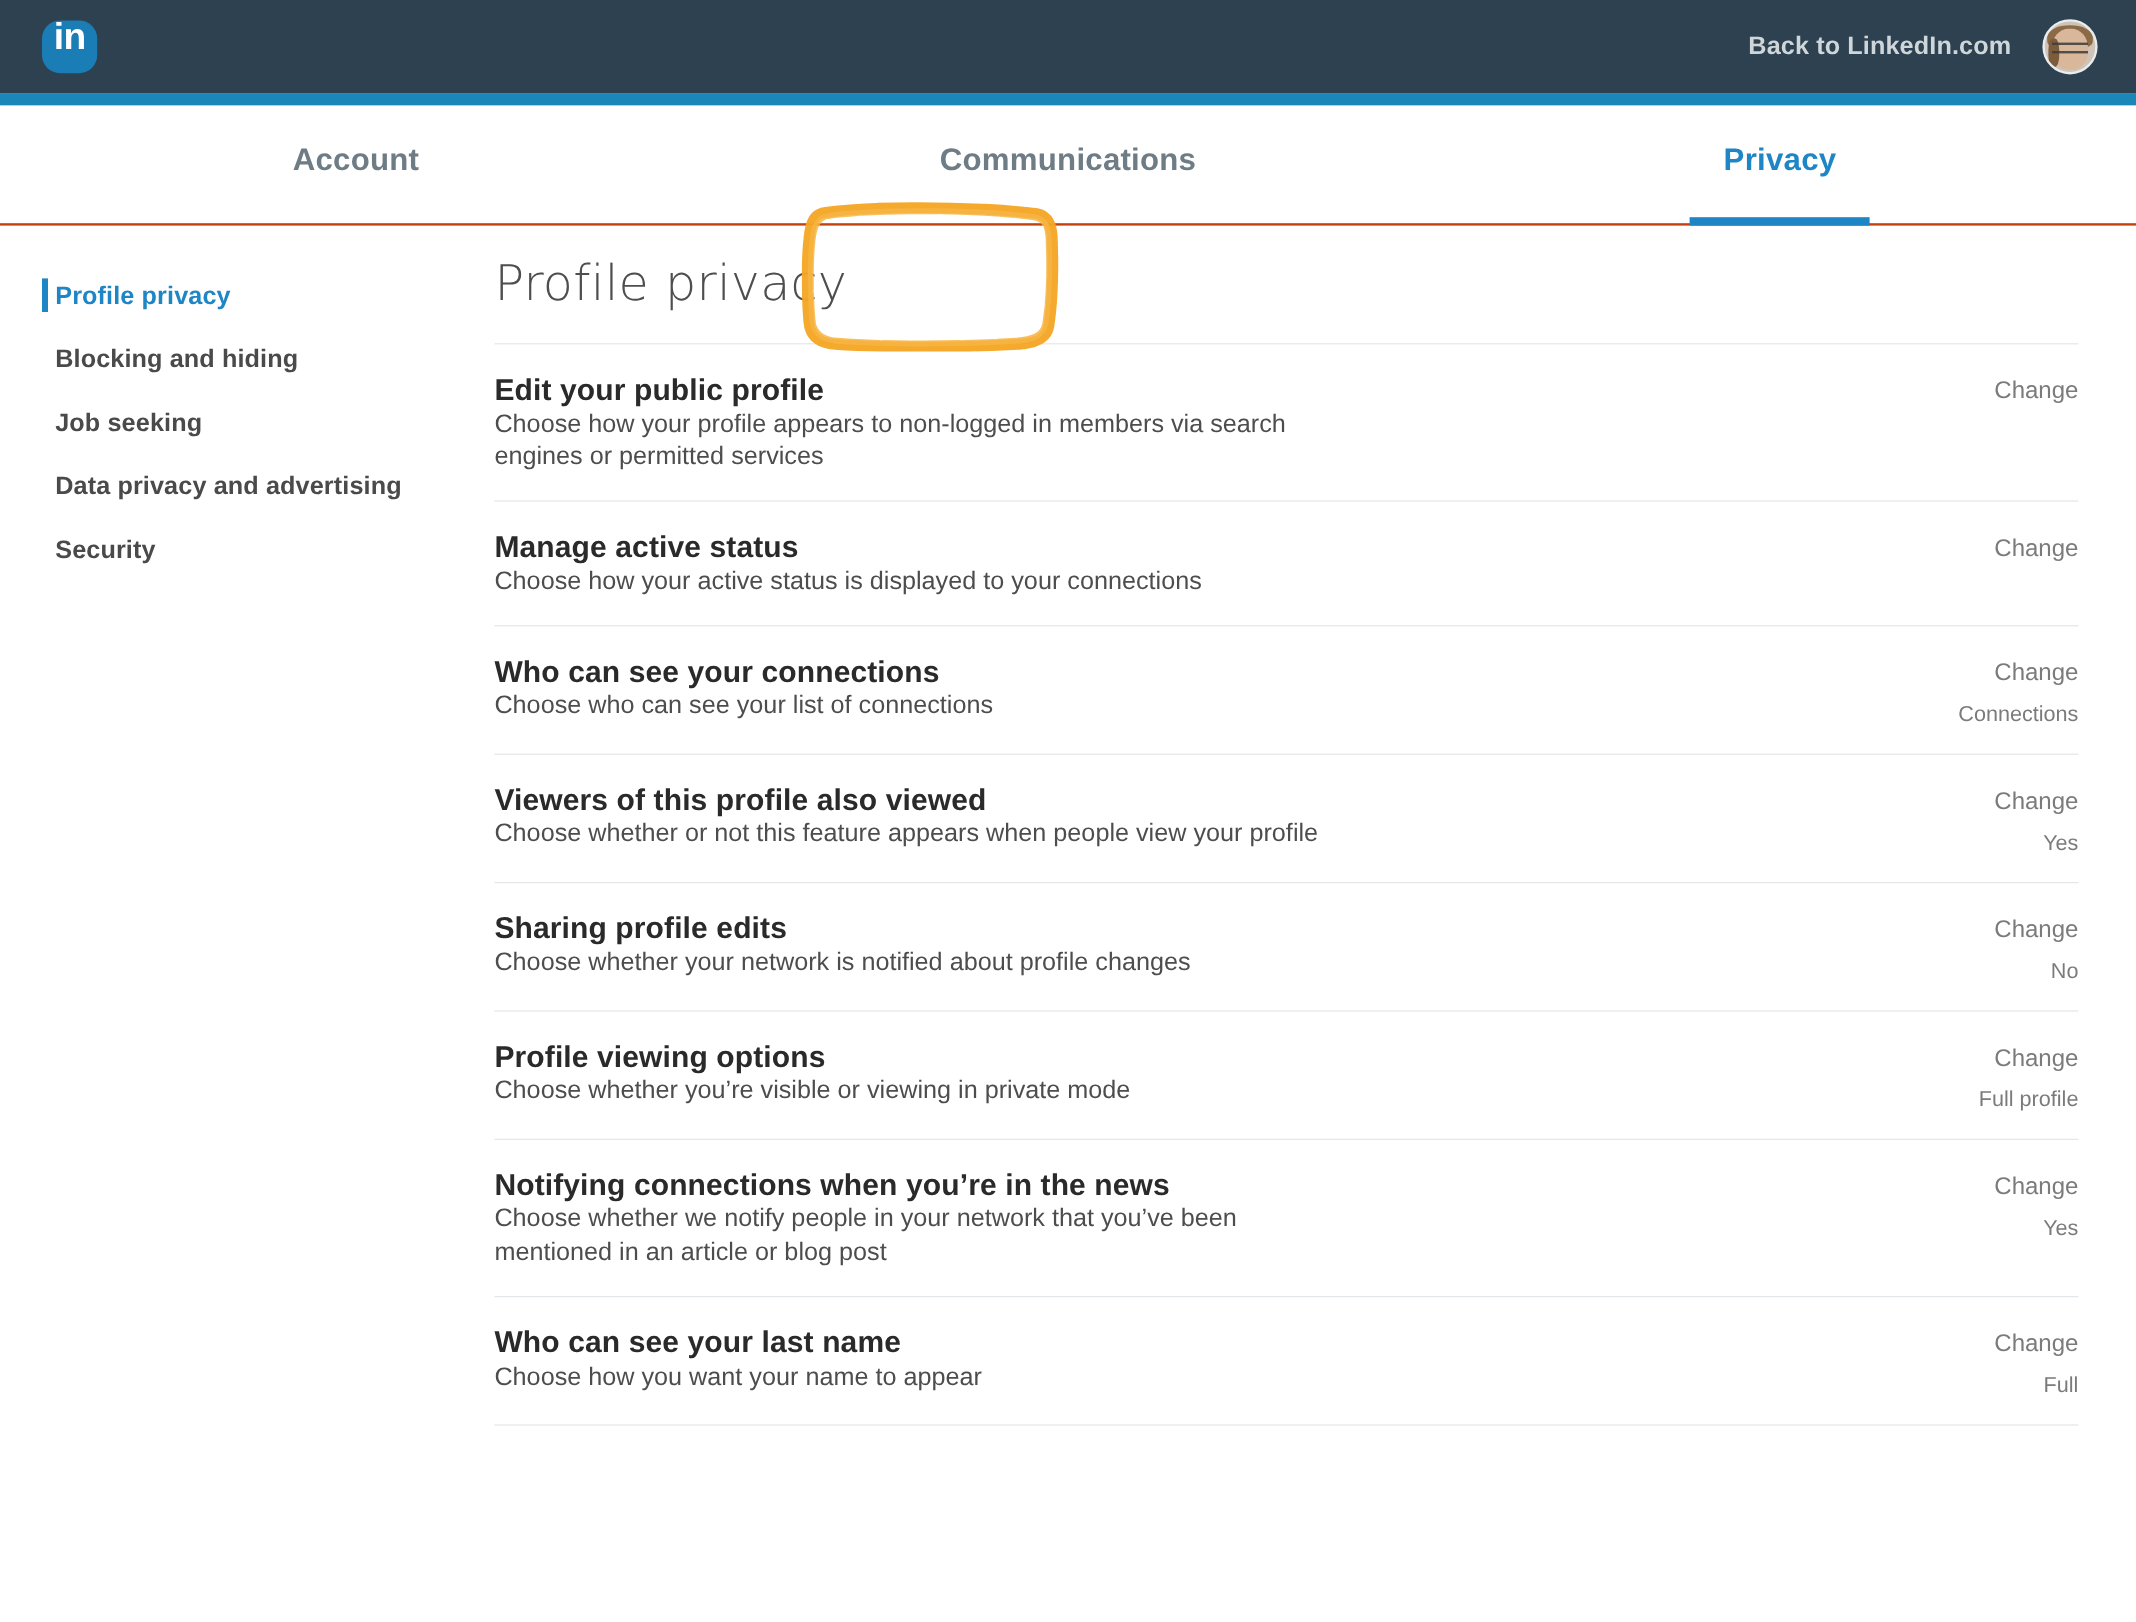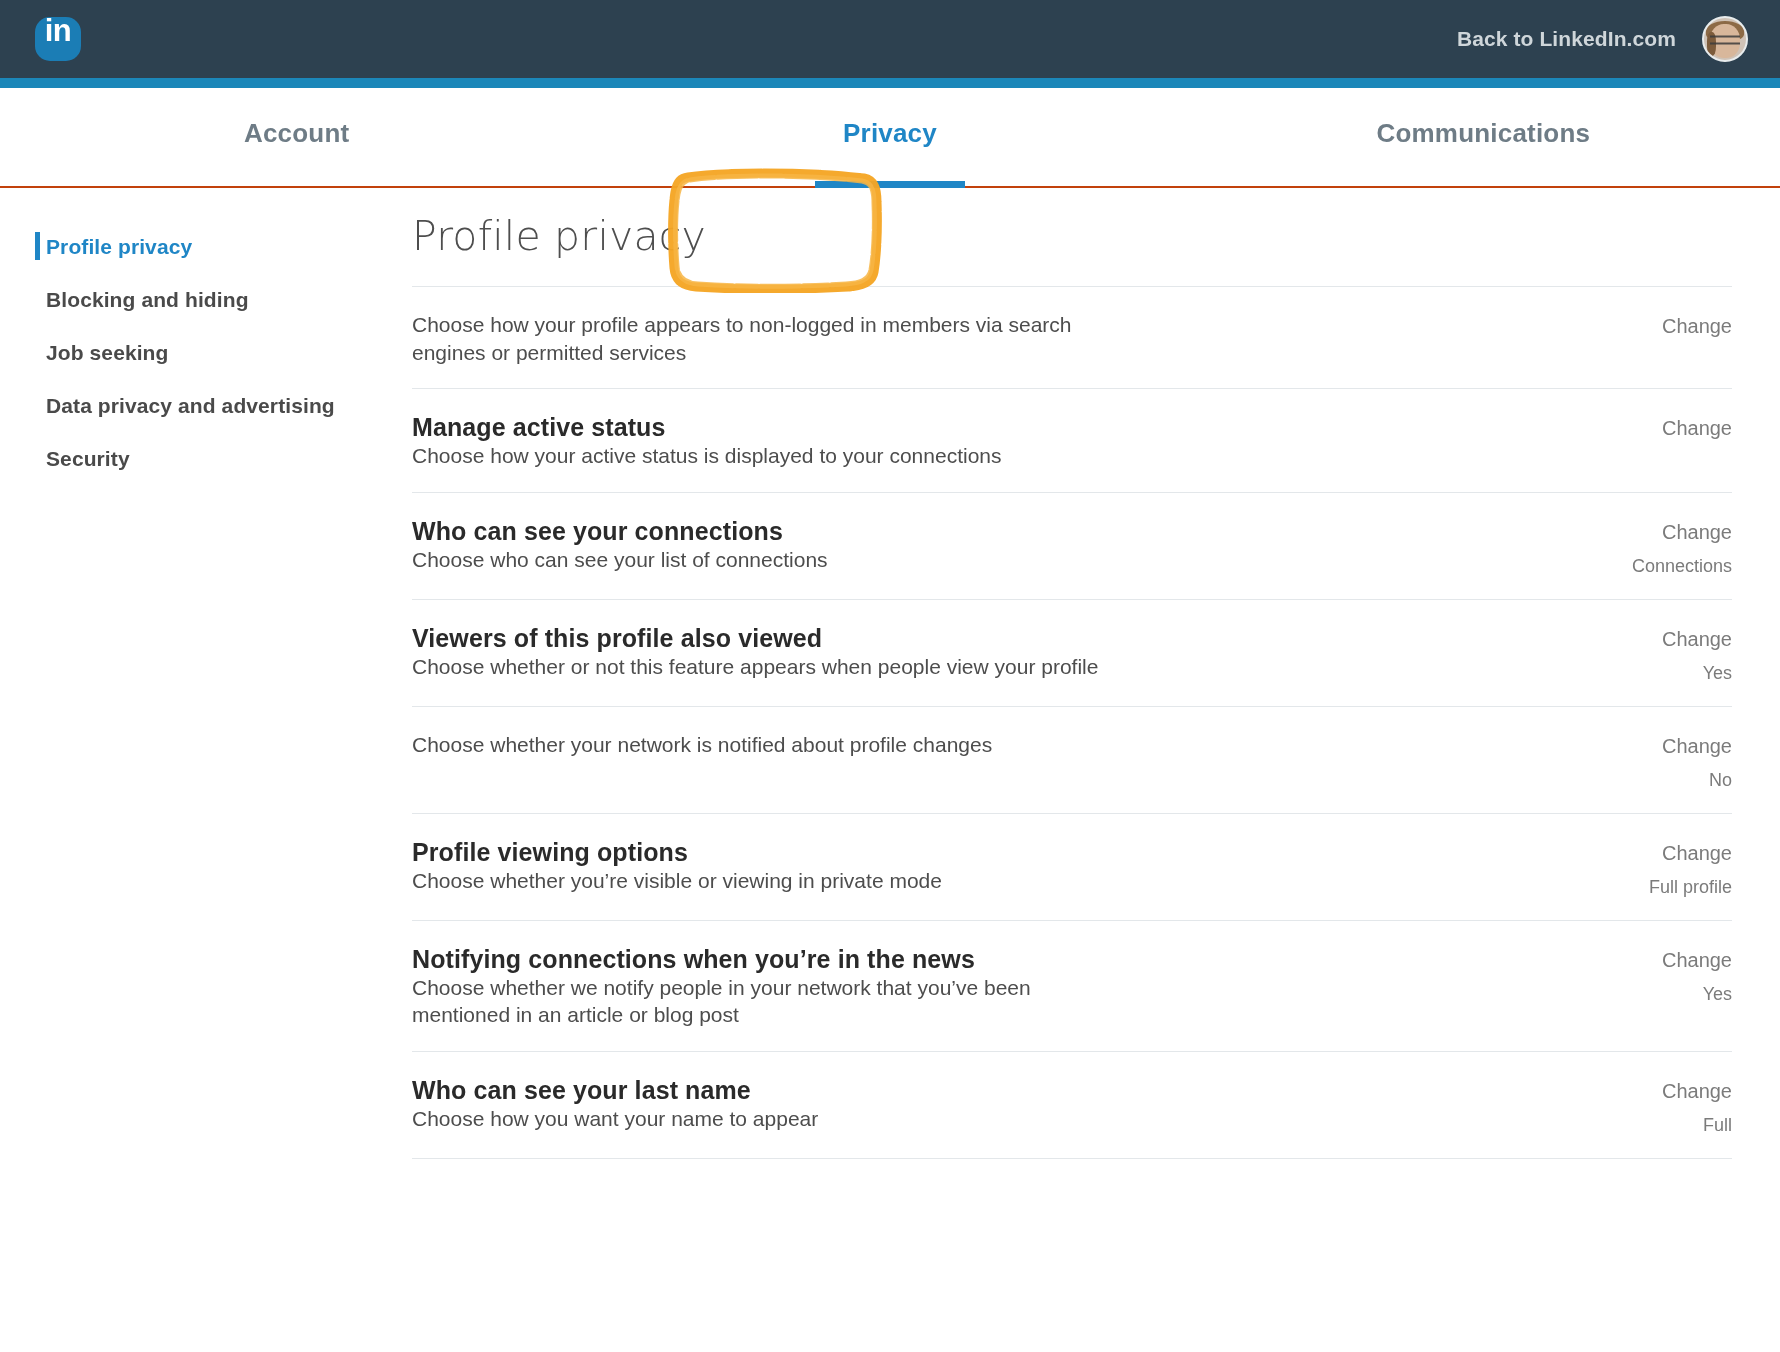--- a/index.html
+++ b/index.html
@@ -259,26 +259,26 @@
       <div class="glasses"></div>
     </div>
   </div>
 </div>
 <div class="blue-strip"></div>
 
 <div class="tabsbar">
   <div class="tab">
     <span class="tab-label">Account</span>
   </div>
+  <div class="tab">
+    <span class="tab-label">Communications</span>
+  </div>
   <div class="tab active">
     <span class="tab-label">Privacy</span>
     <span class="tab-underline"></span>
-  </div>
-  <div class="tab">
-    <span class="tab-label">Communications</span>
   </div>
 
   <svg class="annot" viewBox="0 0 215 125">
     <path d="M20 9 C60 3, 150 4, 196 10 C206 12, 209 20, 209 34
              C210 58, 209 86, 206 104 C204 115, 194 118, 180 119
              C130 122, 70 122, 28 119 C14 118, 7 112, 6 100
              C4 76, 4 42, 7 24 C9 13, 13 10, 20 9 Z" fill="none" stroke="#f5a524" stroke-width="9" stroke-linecap="round" stroke-linejoin="round" stroke-dasharray="42 2 30 2 55 2 38 2" opacity="0.96"></path>
     <path d="M22 12 C62 6, 148 7, 194 13 C204 15, 206 22, 206 36
              C207 59, 206 85, 203 102 C201 112, 192 115, 178 116
              C129 119, 71 119, 30 116 C17 115, 10 110, 9 98
@@ -305,20 +305,21 @@
     <div class="side-item">
       <span>Security</span>
     </div>
   </div>
 
   <div class="main">
     <div class="page-title">Profile privacy</div>
 
     <div class="setting-row">
       <div class="setting-left">
+        <div class="setting-title">Edit your public profile</div>
         <div class="setting-desc">Choose how your profile appears to non-logged in members via search engines or permitted services</div>
       </div>
       <div class="setting-right">
         <span class="change-link">Change</span>
         <span class="setting-value"></span>
       </div>
     </div>
 
     <div class="setting-row">
       <div class="setting-left">
@@ -348,20 +349,21 @@
         <div class="setting-desc">Choose whether or not this feature appears when people view your profile</div>
       </div>
       <div class="setting-right">
         <span class="change-link">Change</span>
         <span class="setting-value">Yes</span>
       </div>
     </div>
 
     <div class="setting-row">
       <div class="setting-left">
+        <div class="setting-title">Sharing profile edits</div>
         <div class="setting-desc">Choose whether your network is notified about profile changes</div>
       </div>
       <div class="setting-right">
         <span class="change-link">Change</span>
         <span class="setting-value">No</span>
       </div>
     </div>
 
     <div class="setting-row">
       <div class="setting-left">

